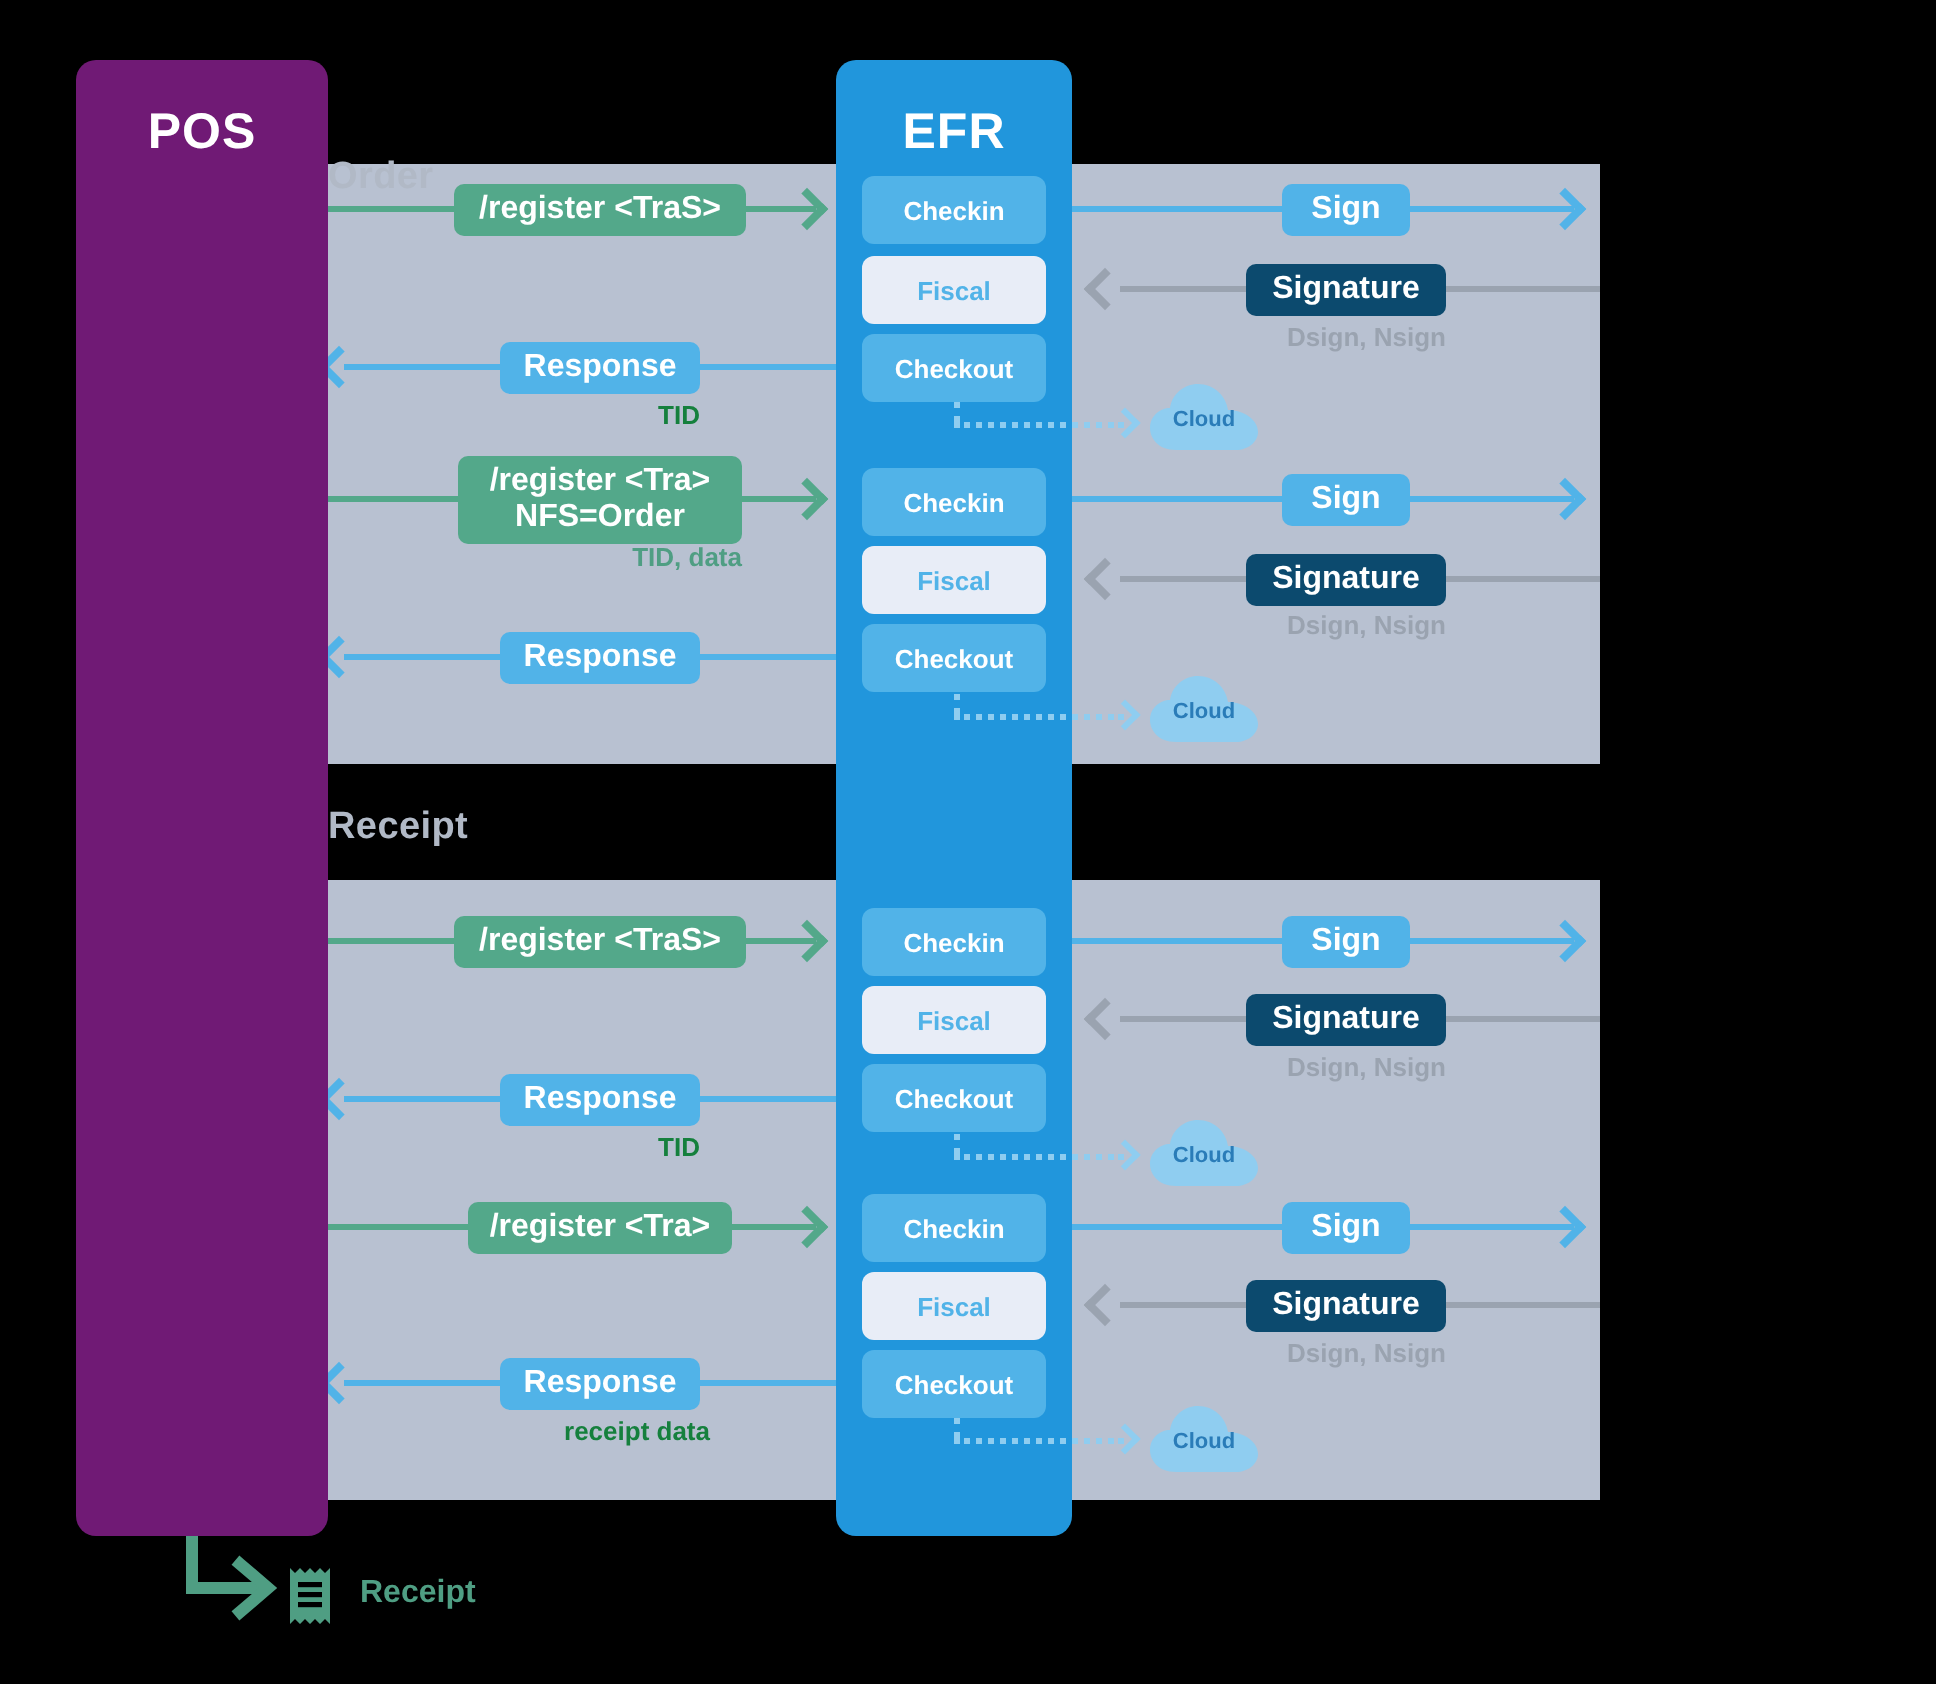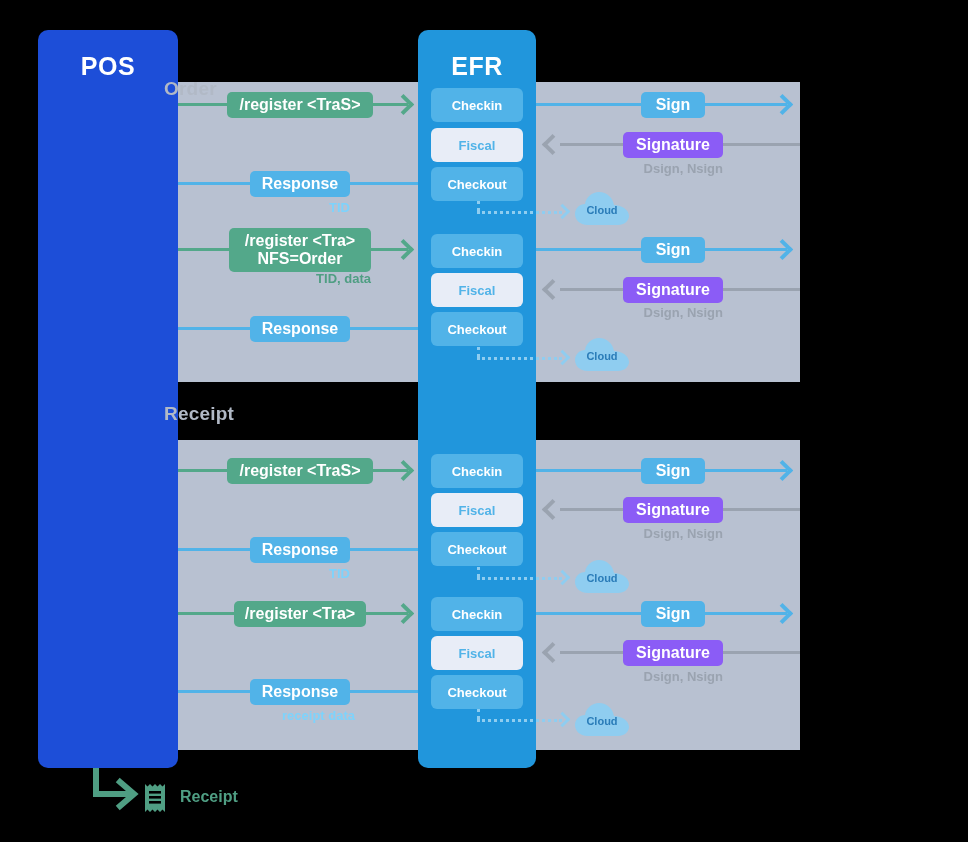--- a/index.html
+++ b/index.html
@@ -12,21 +12,21 @@
   #stage { position: relative; width: 968px; height: 842px; background: #000; }
 
   
   .col { position: absolute; border-radius: 10px; }
   .col-label {
     position: absolute; left: 0; right: 0;
     text-align: center; color: #ffffff;
     font-size: 25px; font-weight: bold;
     letter-spacing: 0.5px;
   }
-  #pos-col  { left: 38px;  top: 30px; width: 140px; height: 738px; background: #1d4ed8; }
+  #pos-col  { left: 38px;  top: 30px; width: 126px; height: 738px; background: #701a75; }
   #efr-col  { left: 418px; top: 30px; width: 118px; height: 738px; background: #2196dc; }
   #tse-col  { left: 799px; top: 30px; width: 116px; height: 738px; background: #aab3c0; }
 
   
   .lane {
     position: absolute; left: 156px; width: 644px;
     background: #b8c1d1;
   }
 
   
@@ -74,31 +74,31 @@
     color: #ffffff;
     font-size: 16px; font-weight: bold;
     text-align: center;
     line-height: 1.12;
     padding: 4px 9px;
     z-index: 4;
     white-space: pre;
   }
   .pill.green { background: #53a88a; }
   .pill.blue  { background: #51b3e8; }
-  .pill.gray  { background: #8b5cf6; }
+  .pill.gray  { background: #0c4a6e; }
 
   .sublabel {
     position: absolute;
     font-size: 13px; font-weight: bold;
     text-align: right;
     z-index: 4;
     white-space: nowrap;
   }
   .sublabel.green { color: #4f9e83; }
-  .sublabel.blue  { color: #7dd3fc; }
+  .sublabel.blue  { color: #15803d; }
   .sublabel.gray  { color: #9aa3b0; }
 
   
   .efr-box {
     position: absolute; left: 431px; width: 92px; height: 34px;
     border-radius: 6px;
     font-size: 13px; font-weight: bold;
     display: flex; align-items: center; justify-content: center;
     z-index: 6;
   }

